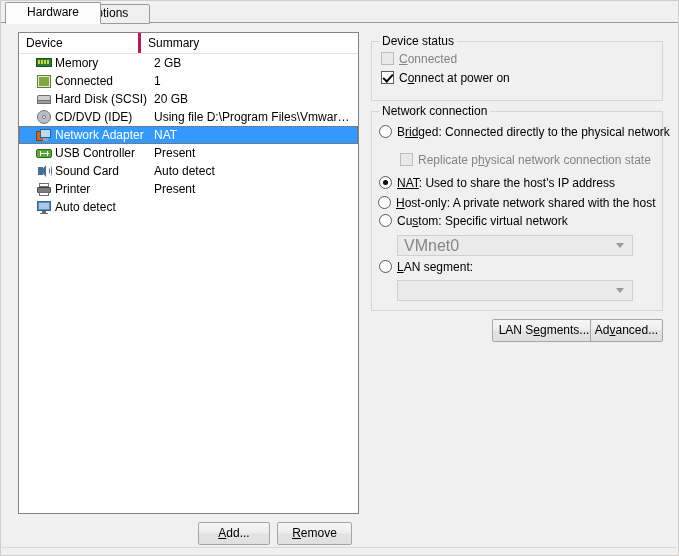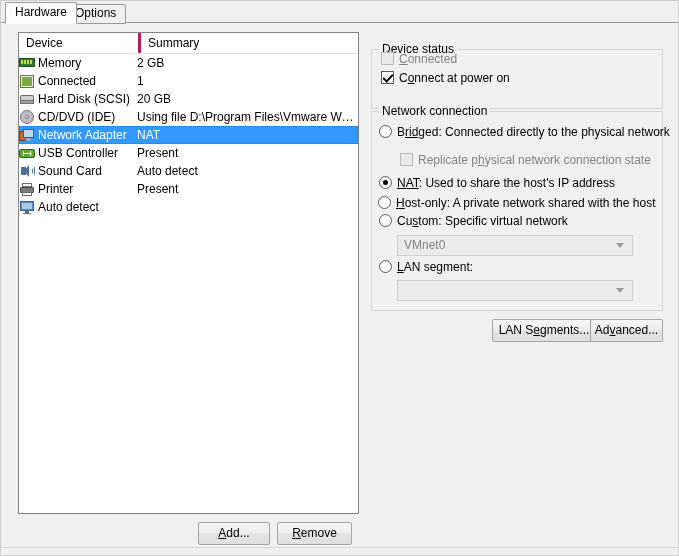--- a/index.html
+++ b/index.html
@@ -38,21 +38,21 @@
   }
   .tab {
     position: absolute;
     top: 3px;
     height: 20px;
     box-sizing: border-box;
     border: 1px solid #9a9a9a;
     background: #f0f0f0;
     font-size: 12px;
     line-height: 17px;
-    padding: 0 9px;
+    padding: 0 21px;
     color: #000;
     cursor: default;
     border-top-left-radius: 2px;
     border-top-right-radius: 2px;
   }
   .tab.active {
     top: 1px;
     height: 22px;
     background: #fdfdfd;
     border-bottom: 1px solid #fdfdfd;
@@ -88,21 +88,21 @@
     color: #000;
     box-sizing: border-box;
   }
   .devlist-head .col-device  { width: 122px; border-right: 3px solid #be185d; }
   .devlist-head .col-summary { flex: 1; }
 
   .devrow {
     display: flex;
     align-items: center;
     height: 18px;
-    padding-left: 0;
+    padding-left: 17px;
     box-sizing: border-box;
     cursor: default;
   }
   .devrow.selected {
     background: #3399ff;
     color: #ffffff;
     outline: 1px dotted #a06020;
     outline-offset: -1px;
   }
   .devrow .dev-icon {
@@ -180,21 +180,21 @@
     position: absolute;
     top: -7px;
     left: 7px;
     background: #f0f0f0;
     padding: 0 3px;
     font-size: 12px;
     line-height: 12px;
     color: #000;
     white-space: nowrap;
   }
-  #grp-device-status { left: 370px; top: 48px; width: 292px; height: 60px; }
+  #grp-device-status { left: 370px; top: 40px; width: 292px; height: 60px; }
   #grp-network       { left: 370px; top: 110px; width: 292px; height: 200px; }
 
   
   .opt {
     position: absolute;
     display: flex;
     align-items: flex-start;
     font-size: 12px;
     line-height: 14px;
     cursor: default;
@@ -244,21 +244,21 @@
   .u { text-decoration: underline; }
 
   
   .combo {
     position: absolute;
     height: 21px;
     box-sizing: border-box;
     border: 1px solid #cfcfcf;
     background: #ebebeb;
     color: #868686;
-    font-size: 12px;
+    font-size: 16px;
     line-height: 19px;
     padding-left: 6px;
     cursor: default;
     white-space: nowrap;
     overflow: hidden;
   }
   .combo .arrow {
     position: absolute;
     right: 8px;
     top: 7px;

